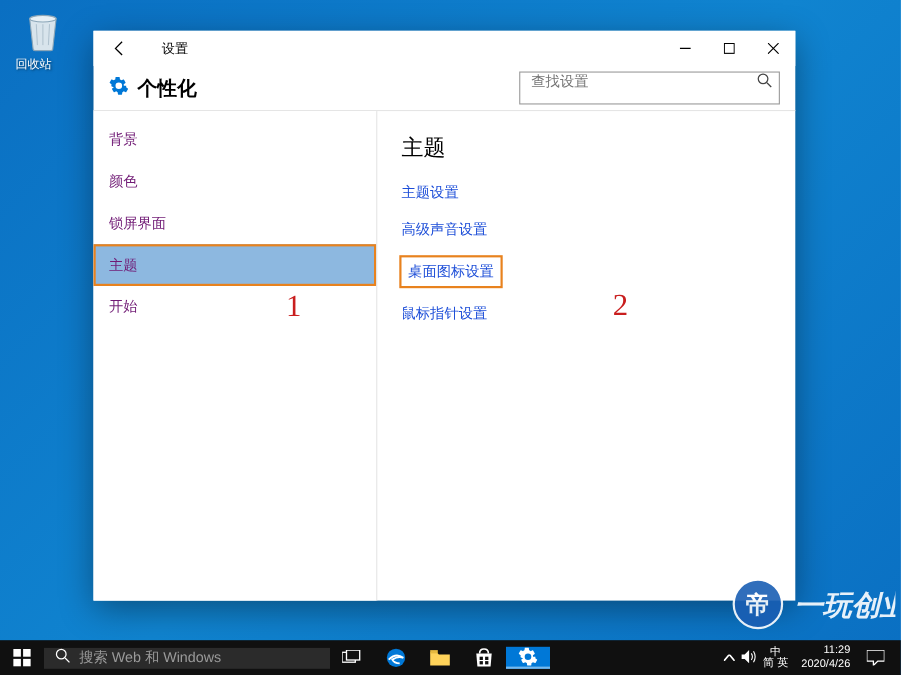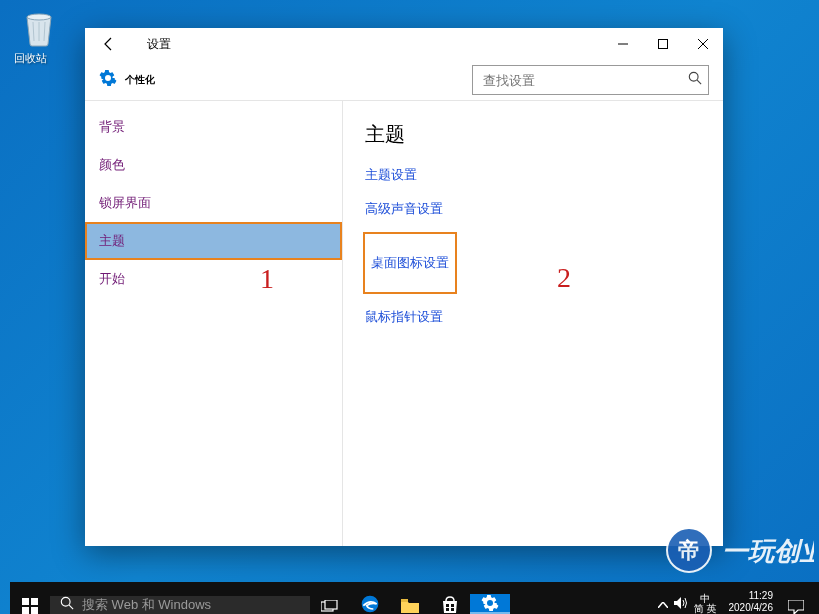--- a/index.html
+++ b/index.html
@@ -14,47 +14,47 @@
     
     .settings-window { position: absolute; top: 28px; left: 85px; width: 638px; height: 518px; background: #fff; box-shadow: 0 8px 30px rgba(0,0,0,0.4); display: flex; flex-direction: column; }
     .titlebar { height: 32px; display: flex; align-items: center; padding-left: 4px; background: #fff; }
     .titlebar-back { width: 40px; display: flex; justify-content: center; align-items: center; height: 100%; cursor: pointer; }
     .titlebar-title { font-size: 12px; color: #000; margin-left: 18px; }
     .titlebar-spacer { flex: 1; }
     .titlebar-btn { width: 40px; height: 32px; display: flex; align-items: center; justify-content: center; cursor: pointer; }
     
     .window-header { height: 40px; display: flex; align-items: center; padding: 0 14px; }
     .gear-icon { color: #0078d7; margin-right: 8px; }
-    .header-title { font-size: 10px; font-weight: 600; color: #000; }
+    .header-title { font-size: 18px; font-weight: 600; color: #000; }
     .header-spacer { flex: 1; }
-    .search-box { width: 237px; height: 30px; border: 1px solid #999; display: flex; align-items: center; padding: 0 6px 0 10px; background: #fff; }
+    .search-box { width: 237px; height: 30px; border: 1px solid #999; display: flex; align-items: flex-start; padding: 0 6px 0 10px; background: #fff; }
     .search-box input { flex: 1; border: none; outline: none; font-size: 13px; color: #666; background: transparent; }
     .search-box .search-icon { color: #444; }
     
     .window-body { flex: 1; display: flex; border-top: 1px solid #e5e5e5; }
     .sidebar { width: 257px; background: #fff; padding-top: 7px; }
     .sidebar-item { height: 38px; display: flex; align-items: center; padding-left: 14px; font-size: 13px; color: #701a75; cursor: pointer; }
     .sidebar-item.active { background: #8db8e0; outline: 2px solid #e8821e; outline-offset: -2px; }
     
     .content { flex: 1; padding: 20px 22px; border-left: 1px solid #e5e5e5; }
     .content h2 { font-size: 20px; font-weight: 400; color: #000; margin-bottom: 18px; }
     .content h3 { font-size: 20px; font-weight: 400; color: #000; margin-top: 28px; margin-bottom: 18px; }
     .content .link { display: block; color: #1d4ed8; font-size: 13px; margin-bottom: 16px; cursor: pointer; }
-    .content .link.highlighted { outline: 2px solid #e8821e; padding: 20px 6px; display: inline-block; }
+    .content .link.highlighted { outline: 2px solid #e8821e; padding: 4px 6px; display: inline-block; }
     
     
     .annotation { position: absolute; color: #c91e1e; font-size: 28px; font-family: "Times New Roman", serif; pointer-events: none; }
     .annot1 { top: 263px; left: 260px; }
     .annot2 { top: 262px; left: 557px; }
     
     
     .watermark { position: absolute; right: 5px; bottom: 35px; width: 150px; opacity: 0.9; pointer-events: none; }
     
     
-    .taskbar { position: absolute; bottom: 0; left: 0; right: 0; height: 32px; background: #101010; display: flex; align-items: flex-end; margin-left: 10px; }
+    .taskbar { position: absolute; bottom: 0; left: 0; right: 0; height: 32px; background: #101010; display: flex; align-items: center; }
     .start-btn { width: 40px; display: flex; align-items: center; justify-content: center; cursor: pointer; }
     .taskbar-search { width: 260px; background: #2b2b2b; display: flex; align-items: center; padding: 0 10px; cursor: text; }
     .taskbar-search .search-ico { color: #fff; margin-right: 8px; }
     .taskbar-search .search-text { color: #9a9a9a; font-size: 13px; }
     .taskbar-icon { width: 40px; display: flex; align-items: center; justify-content: center; cursor: pointer; }
     .taskbar-icon.active { background: #0078d7; border-bottom: 2px solid #76b9ed; }
     .taskbar-spacer { flex: 1; }
     .tray { display: flex; align-items: center; padding: 0 6px; gap: 6px; }
     .tray-icon { color: #fff; font-size: 11px; cursor: pointer; }
     .tray-ime { color: #fff; font-size: 10px; line-height: 1; text-align: center; }

